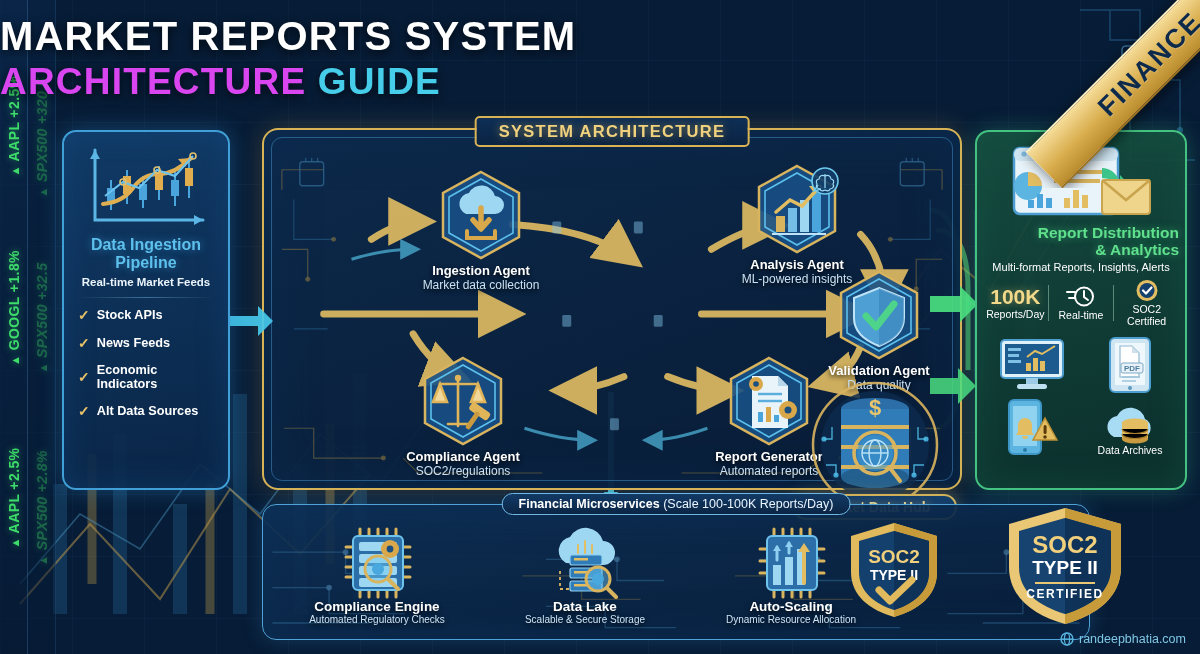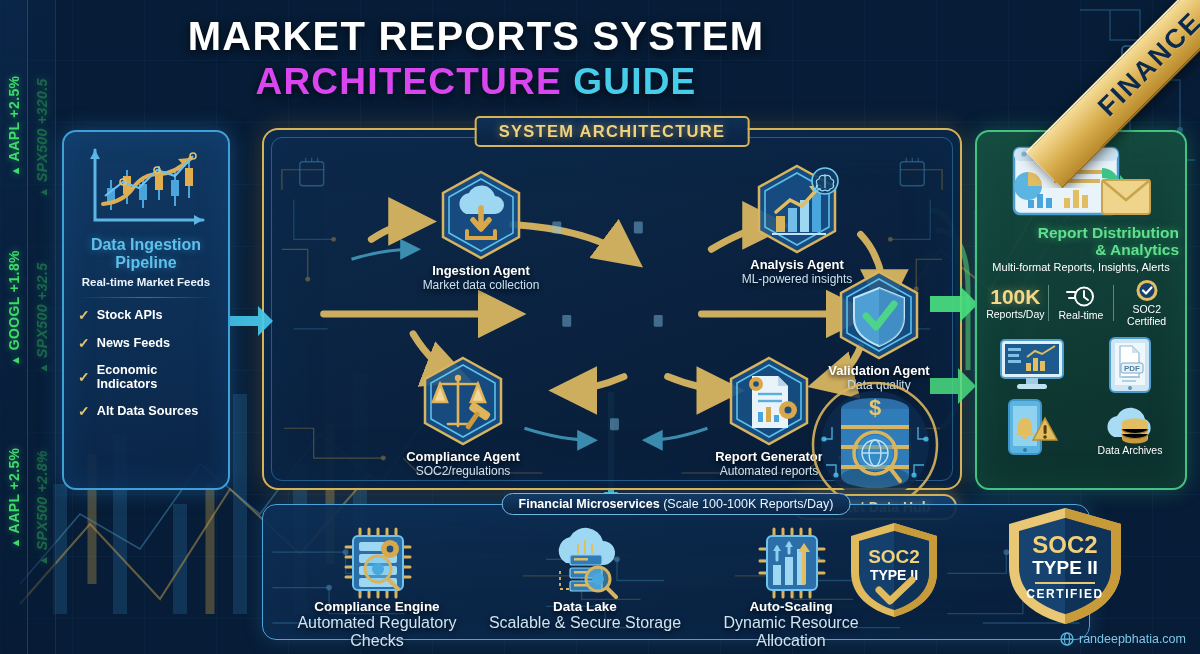--- a/index.html
+++ b/index.html
@@ -32,21 +32,21 @@
           border-right:1px solid rgba(80,150,210,.28); }
   .rail.r1 { left:0; }
   .rail.r2 { left:28px; opacity:.62; }
   .tick { position:absolute; left:50%; transform-origin:center center;
           white-space:nowrap; font-weight:bold; font-size:14px; letter-spacing:.4px;
           color:#3ddc6a; text-shadow:0 0 7px rgba(60,220,110,.55); }
   .tick .tri { font-size:11px; }
   .rail.r2 .tick { color:#2fae5c; font-style:italic; opacity:.82; }
 
   
-  #title { position:absolute; top:14px; left:0; width:952px; z-index:20; text-align:center; }
+  #title { position:absolute; top:14px; left:0; width:952px; z-index:20; text-align:left; }
   #title .l1 { font-size:40px; font-weight:bold; letter-spacing:1.2px; color:#ffffff;
                text-shadow:0 3px 10px rgba(0,0,0,.7); }
   #title .l2 { font-size:37px; font-weight:bold; letter-spacing:1.2px; margin-top:2px;
                text-shadow:0 3px 10px rgba(0,0,0,.7); }
   .gold { color:#d946ef; } .cyan { color:#45cdea; }
 
   
   #ribbon { position:absolute; top:-2px; right:-2px; width:190px; height:190px;
             z-index:30; overflow:hidden; pointer-events:none; }
   #ribbon .band { position:absolute; width:300px; height:52px;
@@ -114,21 +114,21 @@
       box-shadow:0 0 20px rgba(60,150,215,.25), inset 0 0 40px rgba(12,52,96,.5); }
   #microCircuit { position:absolute; inset:0; opacity:.5; }
   #microTitle { position:absolute; top:-12px; left:50%; transform:translateX(-50%); z-index:5;
       padding:3px 16px; border:1.5px solid #6fb8e4; border-radius:13px;
       background:linear-gradient(180deg,#123a66,#0b2544);
       font-size:12.5px; white-space:nowrap; color:#eaf5ff; }
   #microTitle b { color:#ffffff; font-weight:bold; }
   .msvc { position:absolute; width:200px; text-align:center; top:22px; z-index:4; }
   .msvc .ic { height:72px; display:flex; align-items:center; justify-content:center; }
   .msvc .mn { color:#ffffff; font-size:13.5px; font-weight:bold; text-shadow:0 2px 5px rgba(0,0,0,.8); }
-  .msvc .md { color:#cde4f5; font-size:16px; text-shadow:0 2px 5px rgba(0,0,0,.8);text-align:center; }
+  .msvc .md { color:#cde4f5; font-size:10px; text-shadow:0 2px 5px rgba(0,0,0,.8);text-align:center; }
 
   
   #rightPanel { position:absolute; left:975px; top:130px; width:212px; height:360px; z-index:14;
       border:2px solid #44c281; border-radius:14px;
       background:linear-gradient(165deg, rgba(22,78,64,.93), rgba(12,48,44,.95));
       box-shadow:0 0 22px rgba(60,200,130,.3), inset 0 0 34px rgba(20,90,70,.45);
       padding:8px 6px; overflow:hidden; }
   #rpIcon { height:84px; display:flex; align-items:center; justify-content:center; }
   #rpTitle { text-align:right; color:#5ee08c; font-size:15.5px; font-weight:bold; line-height:1.1;
       text-shadow:0 0 9px rgba(80,230,140,.5); }

